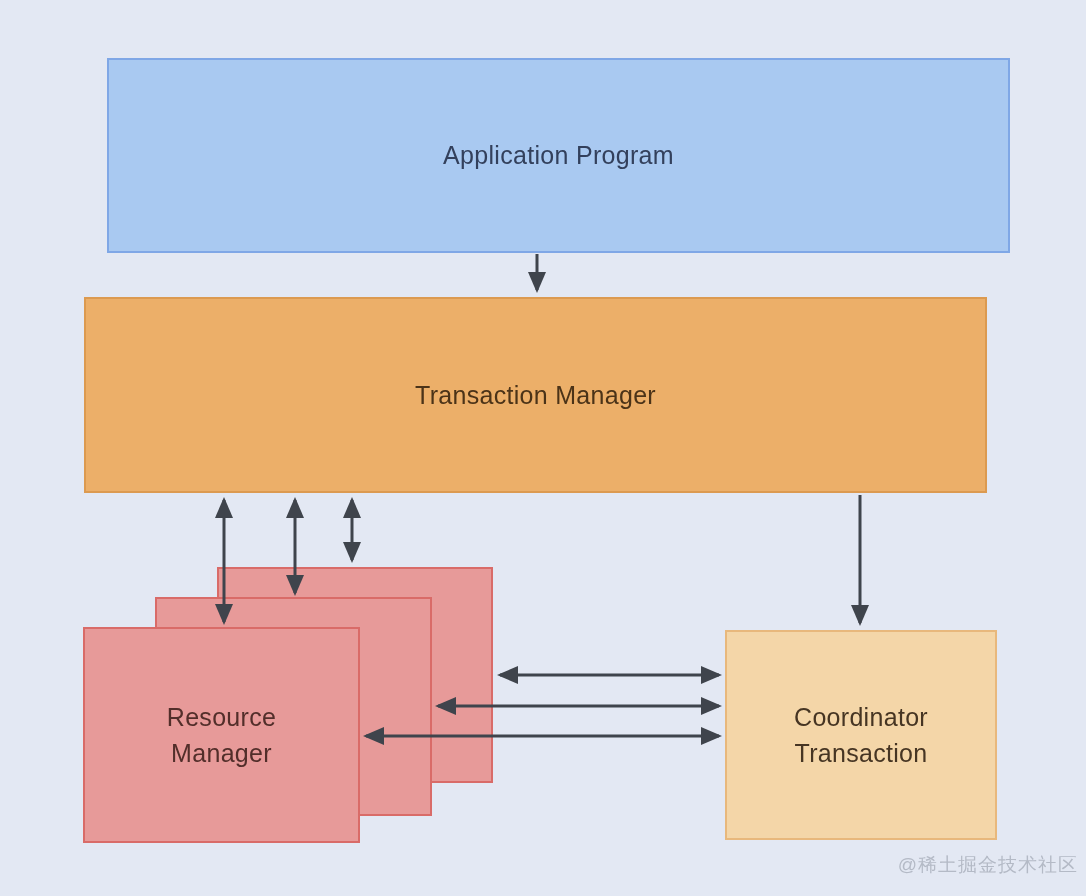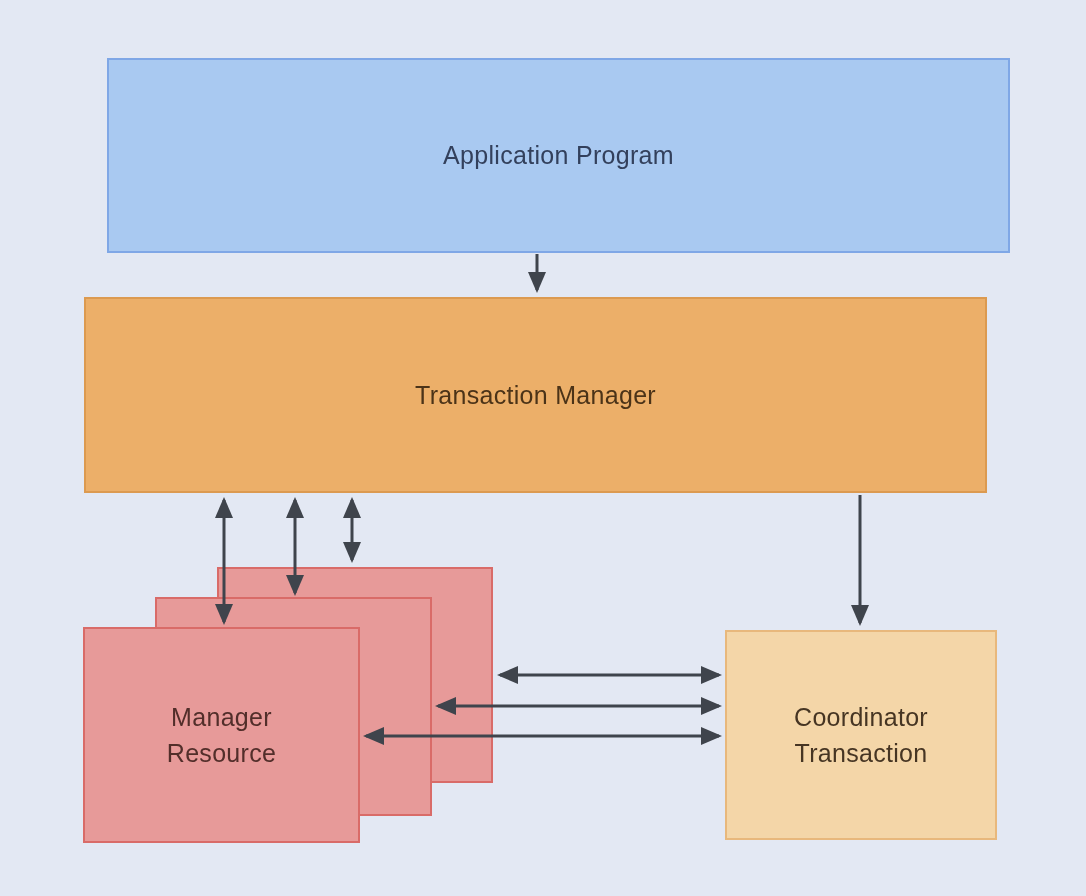--- a/index.html
+++ b/index.html
@@ -76,22 +76,22 @@
   </div>
 
   <div class="node node-tm">
     <span>Transaction Manager</span>
   </div>
 
   <div class="rm rm-back"></div>
   <div class="rm rm-mid"></div>
   <div class="rm rm-front two-line">
     <div>
+      <span>Resource</span>
       <span>Manager</span>
-      <span>Resource</span>
     </div>
   </div>
 
   <div class="node node-tc two-line">
     <div>
       <span>Coordinator</span>
       <span>Transaction</span>
     </div>
   </div>
 
@@ -114,14 +114,15 @@
       <line x1="352" y1="500" x2="352" y2="560" marker-start="url(#ah)" marker-end="url(#ah)"></line>
 
       <line x1="500" y1="675" x2="719" y2="675" marker-start="url(#ah)" marker-end="url(#ah)"></line>
 
       <line x1="438" y1="706" x2="719" y2="706" marker-start="url(#ah)" marker-end="url(#ah)"></line>
 
       <line x1="366" y1="736" x2="719" y2="736" marker-start="url(#ah)" marker-end="url(#ah)"></line>
     </g>
   </svg>
 
+  <div class="watermark">@稀土掘金技术社区</div>
 
 </div>
 
 </body></html>

